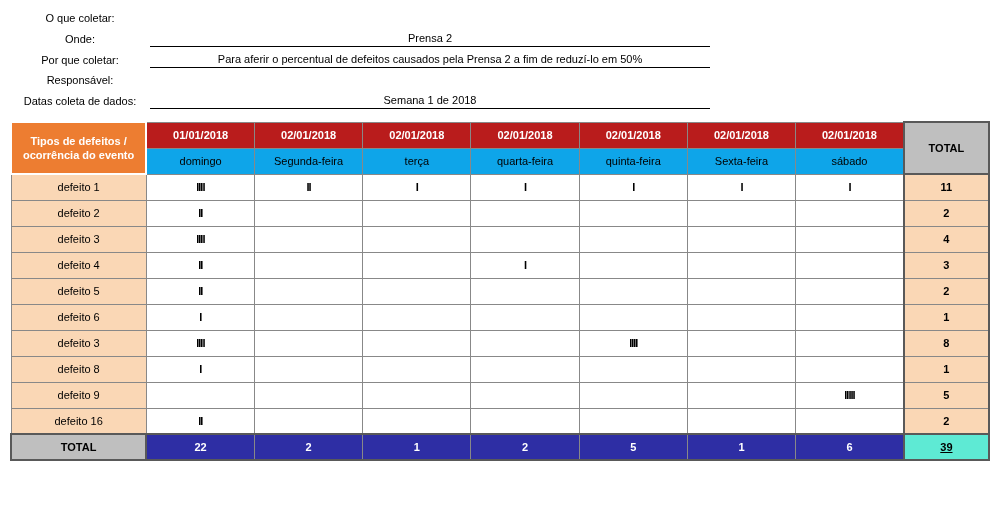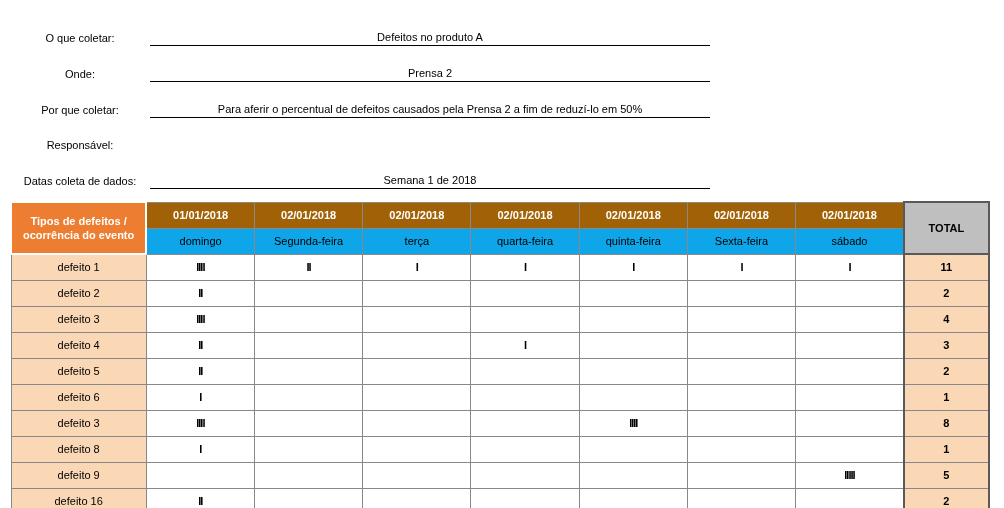--- a/index.html
+++ b/index.html
@@ -13,21 +13,20 @@
     width: 1004px;
   }
   .meta-block {
     width: 700px;
     margin-bottom: 12px;
   }
   .meta-row {
     display: flex;
     align-items: flex-end;
     margin-bottom: 4px;
-    margin-top: 19px;
   }
   .meta-label {
     width: 140px;
     text-align: center;
     font-size: 11px;
     padding: 2px 4px;
   }
   .meta-value {
     flex: 1;
     text-align: center;
@@ -51,21 +50,21 @@
   .hdr-left {
     background: #ED7D31;
     color: #fff;
     font-weight: bold;
     font-size: 11px;
     line-height: 1.3;
     border: 2px solid #fff !important;
     padding: 4px;
   }
   .hdr-date {
-    background: #a16207;
+    background: #b91c1c;
     color: #fff;
     font-weight: bold;
     font-size: 11px;
     margin-left: 28px;
   }
   .hdr-day {
     background: #0ea5e9;
     color: #000;
     font-size: 11px;
     margin-top: 12px;
@@ -121,21 +120,20 @@
   col.c-day  { width: 108px; }
   col.c-tot  { width: 85px; }
   .outer-top td { border-top: 2px solid #595959; }
 </style>
 </head>
 <body>
 
 <div class="meta-block" id="meta-block">
     <div class="meta-row">
       <div class="meta-label">O que coletar:</div>
-      <div class="meta-value">Defeitos no produto A</div>
     </div>
     <div class="meta-row">
       <div class="meta-label">Onde:</div>
       <div class="meta-value">Prensa 2</div>
     </div>
     <div class="meta-row">
       <div class="meta-label">Por que coletar:</div>
       <div class="meta-value">Para aferir o percentual de defeitos causados pela Prensa 2 a fim de reduzí-lo em 50%</div>
     </div>
     <div class="meta-row">

